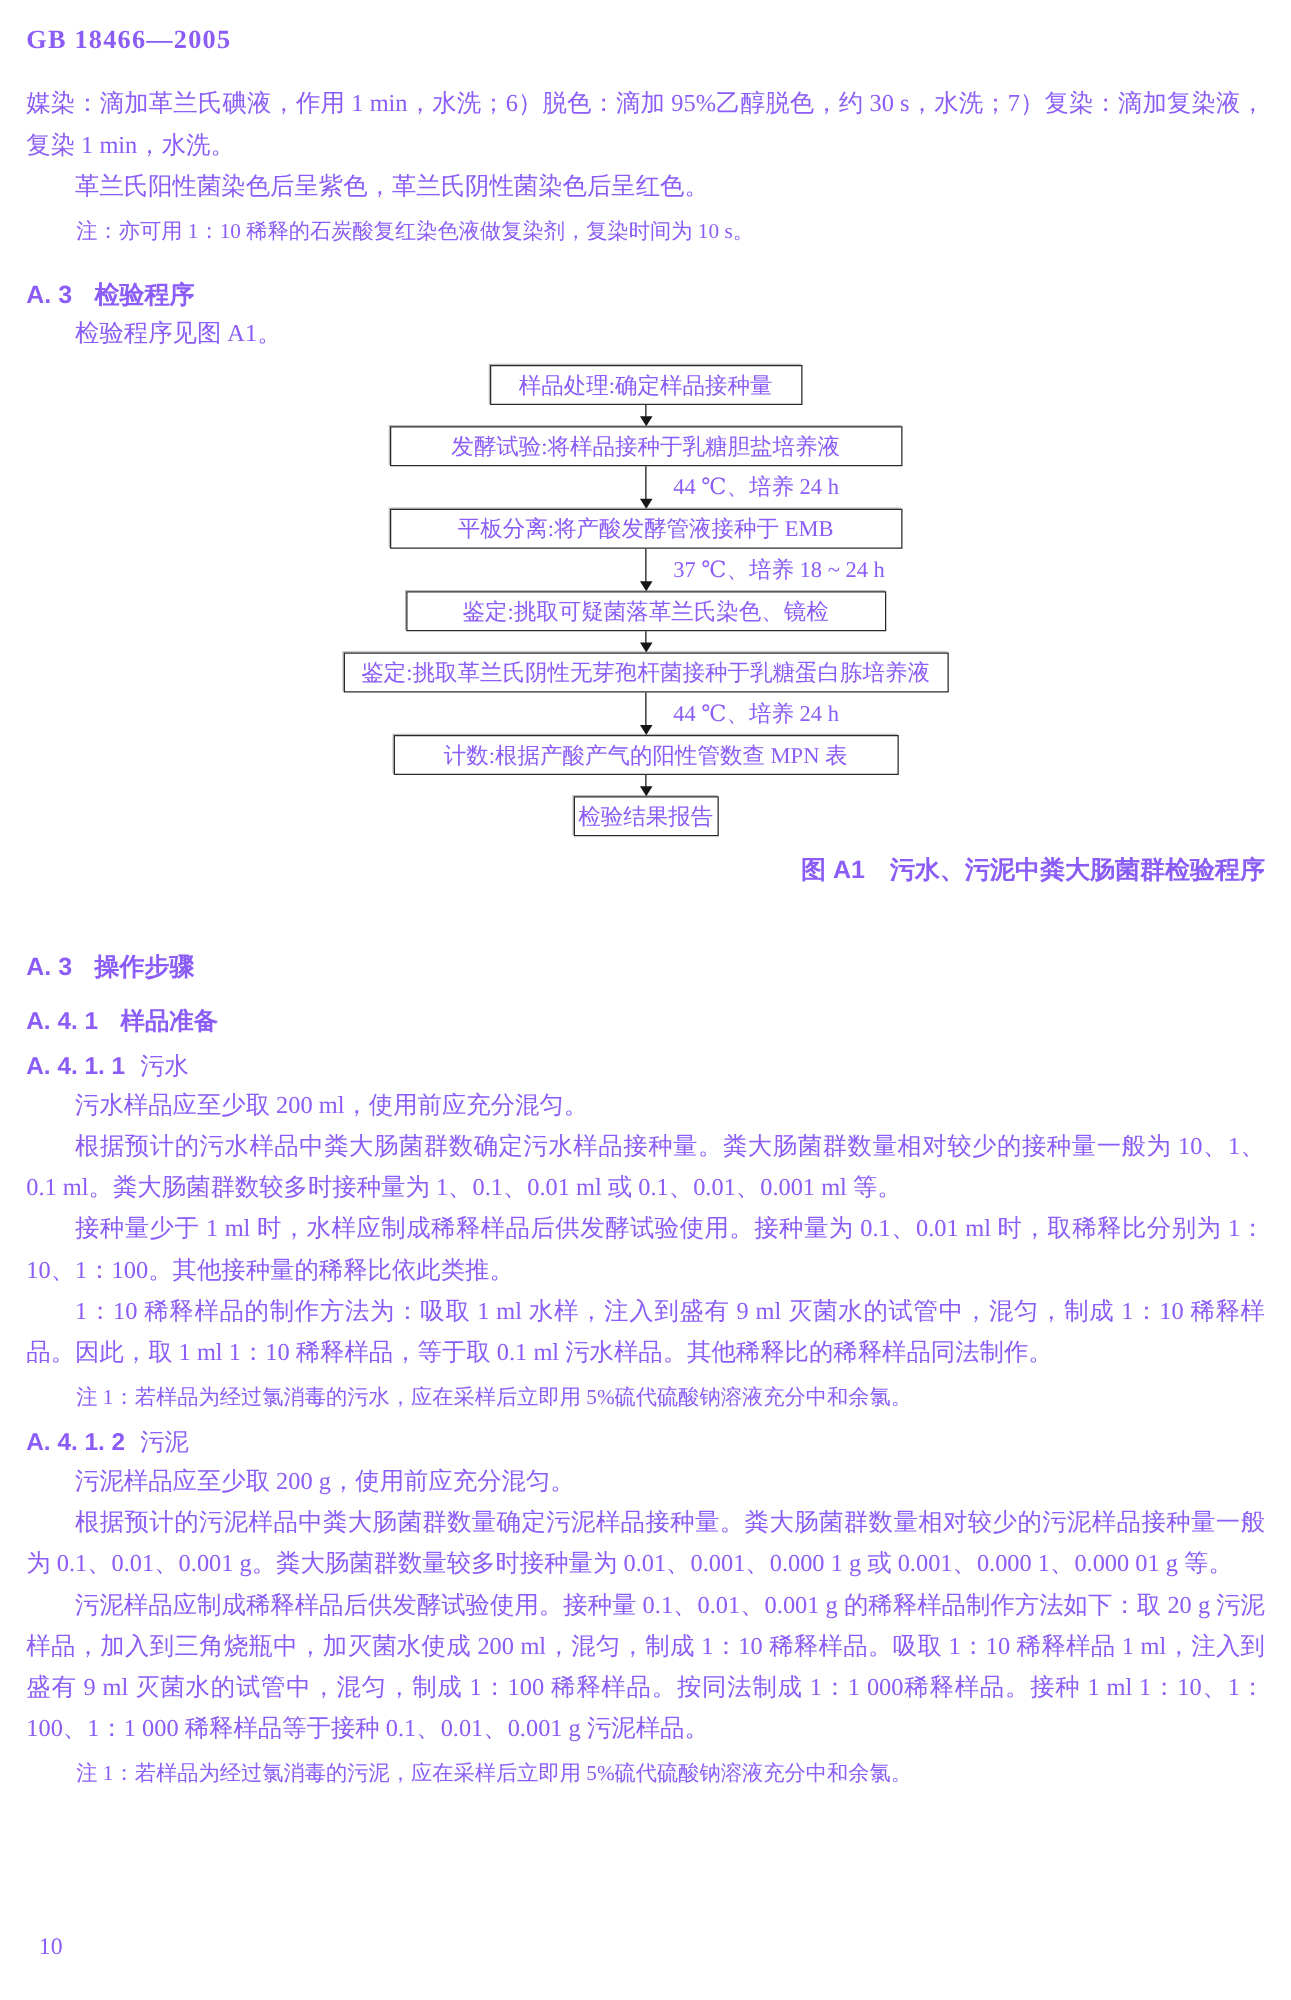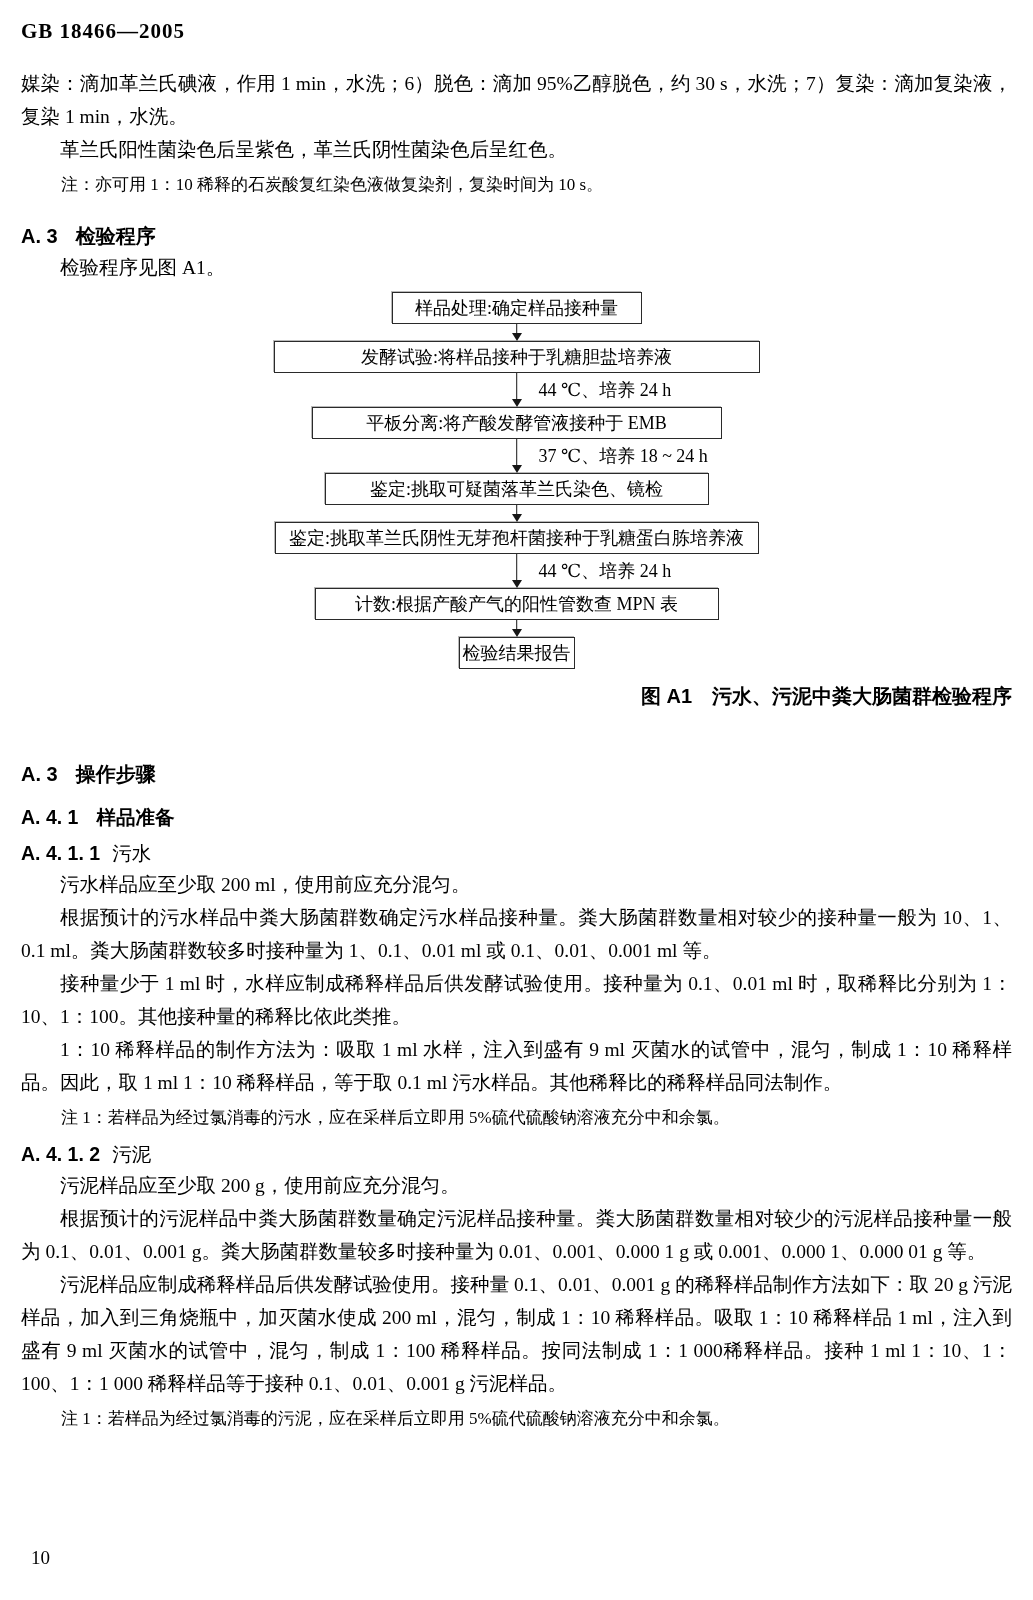--- a/index.html
+++ b/index.html
@@ -1,21 +1,21 @@
 <!DOCTYPE html>
 <html lang="zh"><head>
 <meta charset="utf-8">
 <style>
   html,body{margin:0;padding:0;background:#e8e8e8;}
   .page{
     position:relative;
     width:1033px;height:1600px;
     margin:0 auto;
     background:#ffffff;
-    color:#000000;
+    color:#8b5cf6;
     font-family:"Liberation Serif","DejaVu Serif",serif;
     font-size:19.5px;
     line-height:33px;
     box-sizing:border-box;
     padding:16px 21px 0 21px;
     overflow:hidden;
   }
   .doc-header{
     font-family:"Liberation Serif","DejaVu Serif",serif;
     font-weight:bold;
@@ -125,21 +125,21 @@
   </h2>
   <p class="body-par proc-intro">检验程序见图 A1。</p>
 
   <div class="flow">
     <div class="flow-box" style="width:250px">样品处理:确定样品接种量</div>
     <div class="flow-arrow short">
       <span class="stem"></span>
         <span class="head"></span>
       <span class="edge-label"></span>
     </div>
-    <div class="flow-box" style="width:486px">发酵试验:将样品接种于乳糖胆盐培养液</div>
+    <div class="flow-box" style="width:410px">发酵试验:将样品接种于乳糖胆盐培养液</div>
     <div class="flow-arrow tall">
       <span class="stem"></span>
         <span class="head"></span>
       <span class="edge-label">44 ℃、培养 24 h</span>
     </div>
     <div class="flow-box" style="width:410px">平板分离:将产酸发酵管液接种于 EMB</div>
     <div class="flow-arrow tall">
       <span class="stem"></span>
         <span class="head"></span>
       <span class="edge-label">37 ℃、培养 18 ~ 24 h</span>

